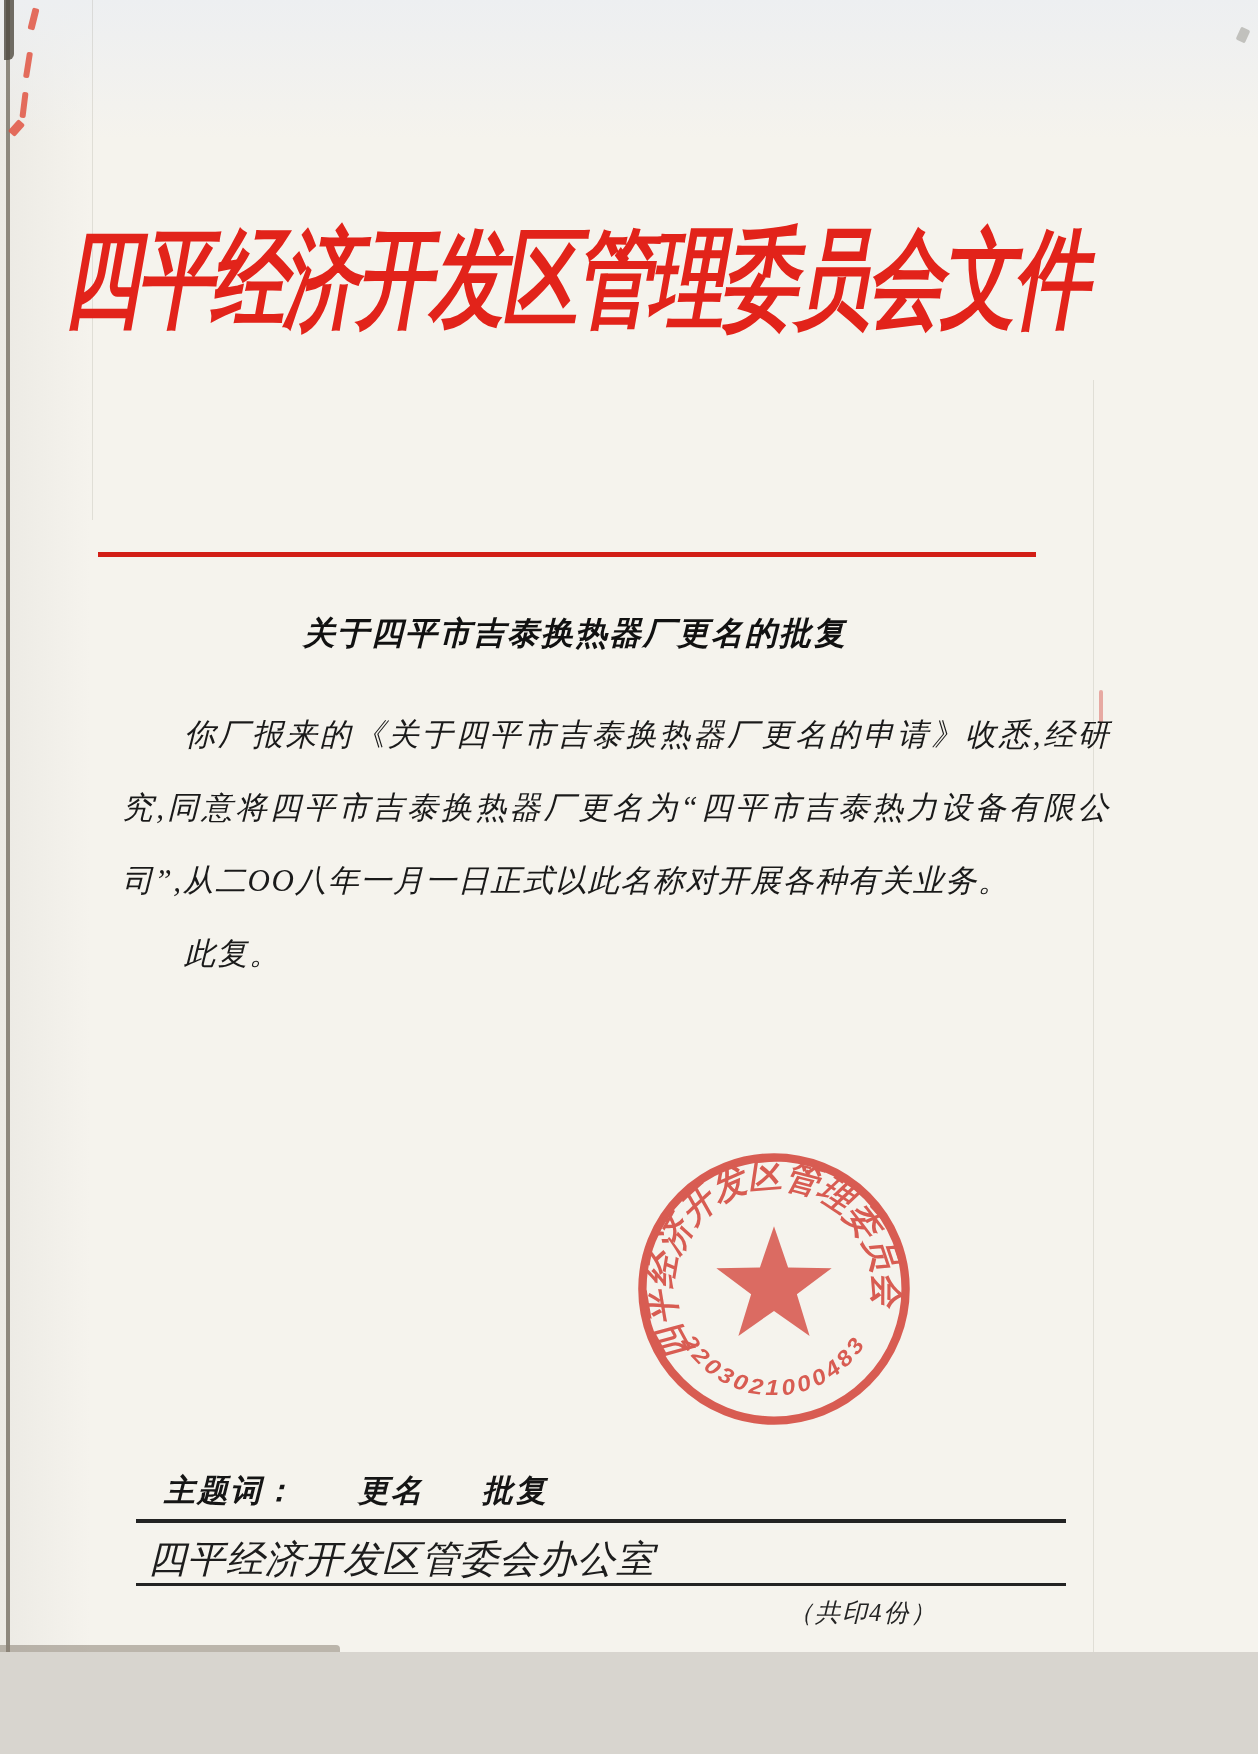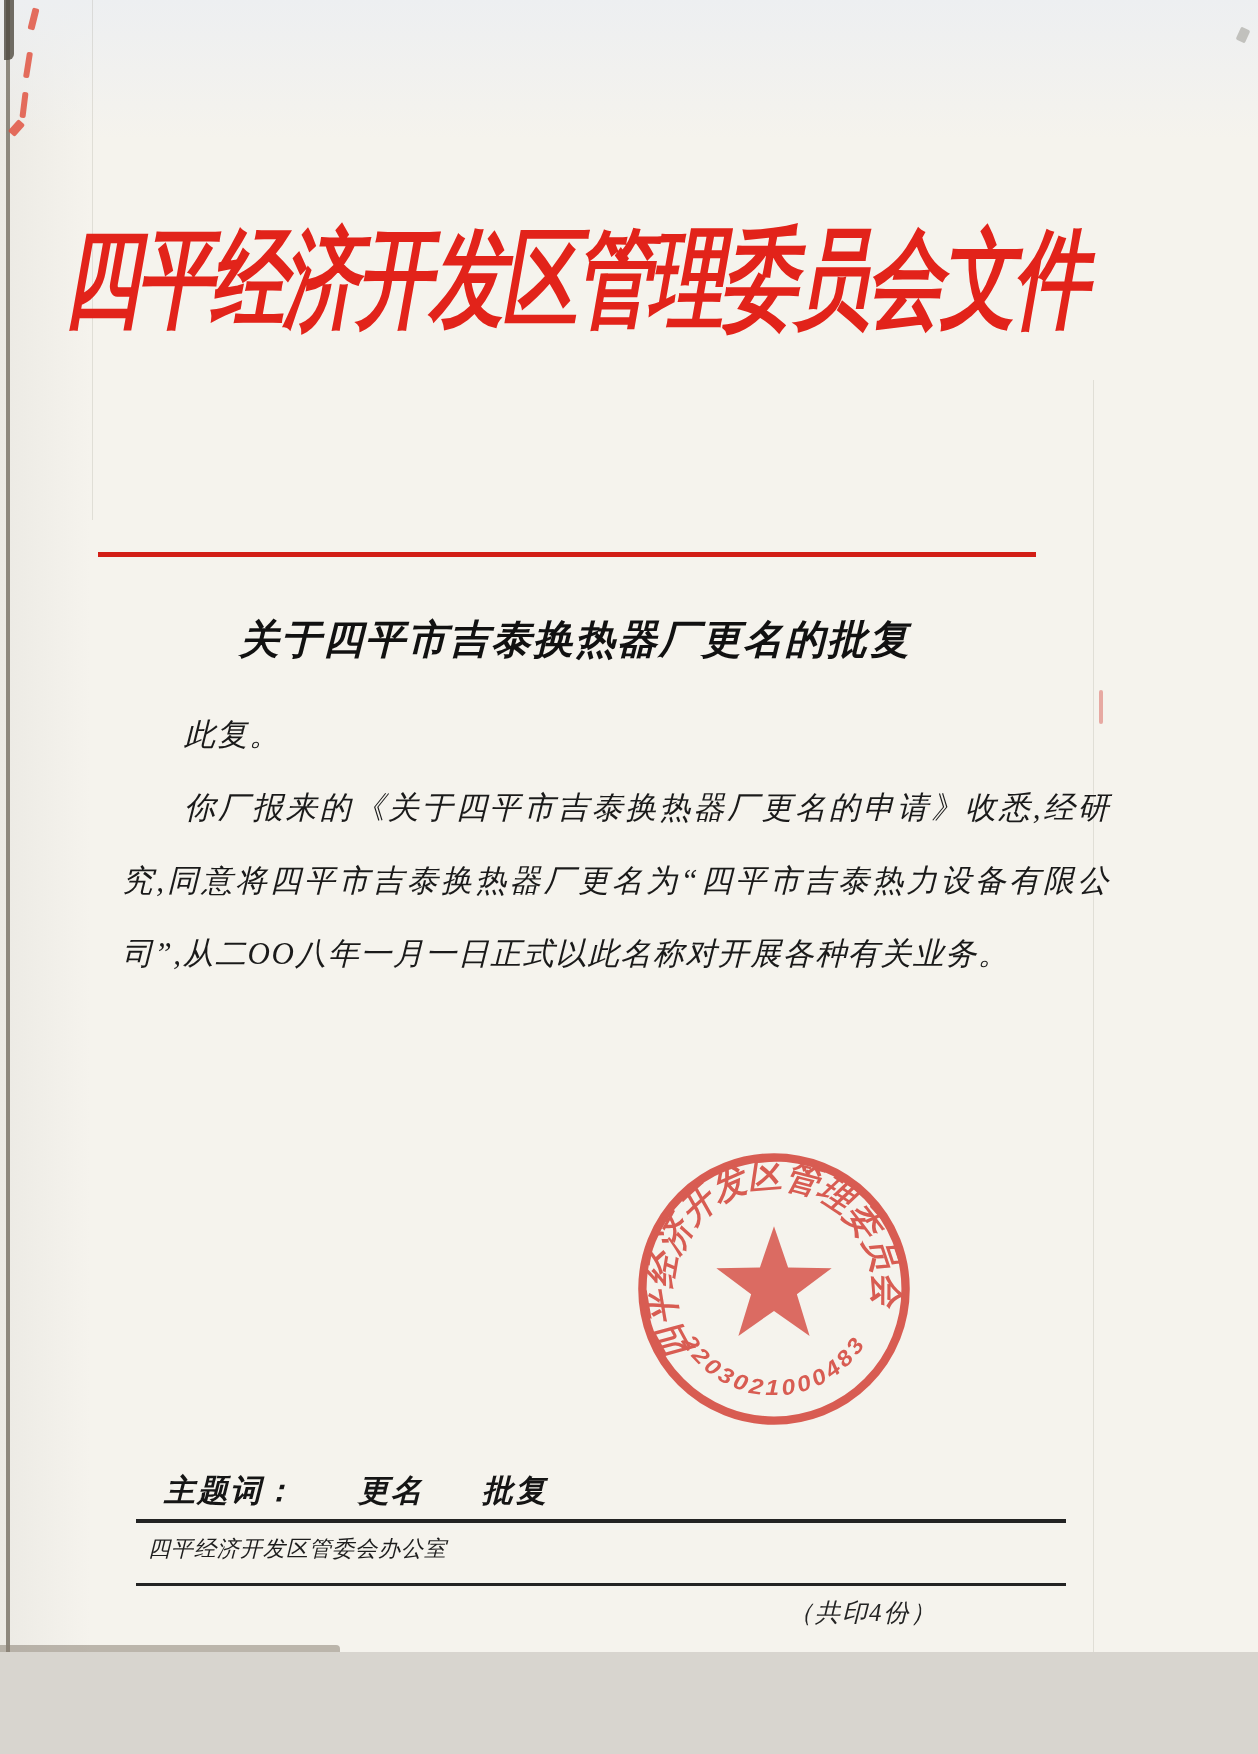--- a/index.html
+++ b/index.html
@@ -42,21 +42,21 @@
     font-family:"Liberation Serif", serif;
   }
   .doc-number{
     position:absolute;left:60px;top:462px;width:1030px;
     text-align:center;font-size:30px;letter-spacing:3px;color:#272727;
   }
   .red-rule{position:absolute;left:98px;top:552px;width:938px;height:5px;background:#d21e16;}
 
   .doc-title{
     position:absolute;left:60px;top:612px;width:1030px;
-    text-align:center;font-size:40px;font-weight:bold;color:#111;
+    text-align:center;font-size:32px;font-weight:bold;color:#111;
     letter-spacing:2px;
     font-family:"Liberation Sans", sans-serif;
   }
 
   .body-block{
     position:absolute;left:122px;top:698px;width:988px;
     font-size:31px;line-height:73px;letter-spacing:1.5px;color:#1a1a1a;
     text-align:justify;
   }
   .body-block p{margin:0;}
@@ -81,21 +81,21 @@
   .keywords .t1{margin-left:62px;}
   .keywords .t2{margin-left:58px;}
 
   .rule-dark{position:absolute;left:136px;width:930px;background:#232323;}
   .rule-dark.r1{top:1519px;height:4px;}
   .rule-dark.r2{top:1583px;height:3px;}
 
   .footer-row{
     position:absolute;left:148px;top:1534px;width:790px;
     display:flex;justify-content:space-between;align-items:baseline;
-    font-size:22px;color:#1d1d1d;letter-spacing:1px;white-space:nowrap;
+    font-size:38px;color:#1d1d1d;letter-spacing:1px;white-space:nowrap;
   }
   .copies{
     position:absolute;left:788px;top:1596px;
     font-size:25px;color:#242424;letter-spacing:2px;
   }
 </style>
 </head>
 <body>
 
 <div class="page">
@@ -113,22 +113,22 @@
   <div class="gray-mark"></div>
 
   <div class="header">四平经济开发区管理委员会文件</div>
 
 
   <div class="red-rule"></div>
 
   <div class="doc-title">关于四平市吉泰换热器厂更名的批复</div>
 
   <div class="body-block">
+    <p class="indent">你厂报来的《关于四平市吉泰换热器厂更名的申请》收悉,经研究,同意将四平市吉泰换热器厂更名为“四平市吉泰热力设备有限公司”,从二OO八年一月一日正式以此名称对开展各种有关业务。</p>
     <p class="indent">此复。</p>
-    <p class="indent">你厂报来的《关于四平市吉泰换热器厂更名的申请》收悉,经研究,同意将四平市吉泰换热器厂更名为“四平市吉泰热力设备有限公司”,从二OO八年一月一日正式以此名称对开展各种有关业务。</p>
   </div>
 
 
   <svg class="seal" viewBox="0 0 270 270" xmlns="http://www.w3.org/2000/svg">
     <defs>
       <path id="sealArcTop" d="M 58.6 194.7 A 97 97 0 1 1 211.4 194.7" fill="none"></path>
       <path id="sealArcBottom" d="M 42.6 178.1 A 102 102 0 0 0 227.4 178.1" fill="none"></path>
     </defs>
     <circle cx="135" cy="135" r="126" fill="none" stroke="#dd4a41" stroke-width="8"></circle>
     <polygon points="135,75 148.5,114.4 190.2,115.1 156.9,140.1 169.1,179.9 135,156 100.9,179.9 113.1,140.1 79.8,115.1 121.5,114.4" fill="#dd4a41" fill-opacity="0.9"></polygon>

